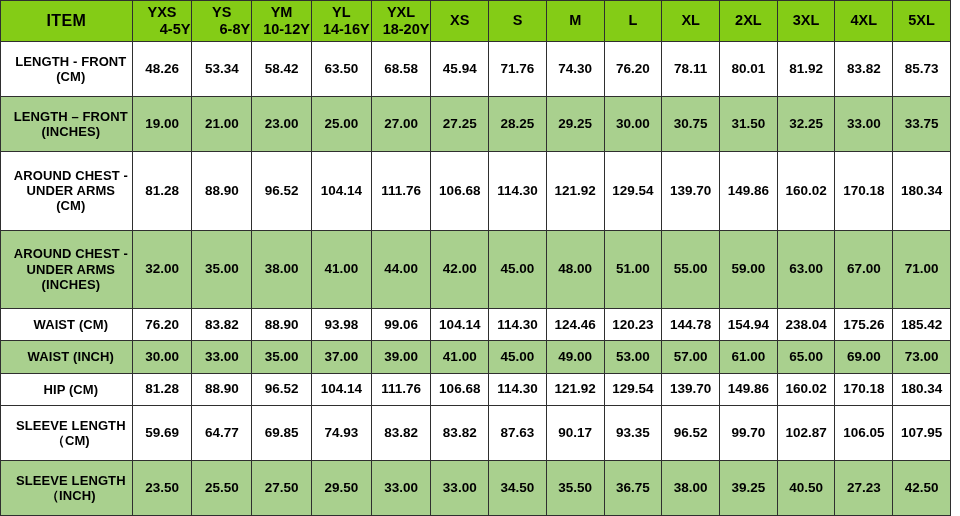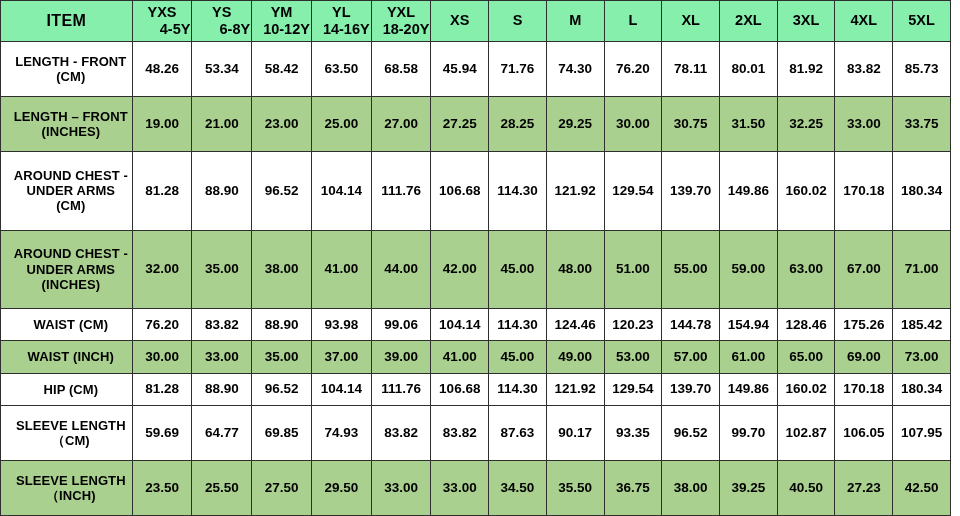--- a/index.html
+++ b/index.html
@@ -34,21 +34,21 @@
     text-align: center;
     vertical-align: middle;
     font-weight: bold;
     color: #000000;
     padding: 2px 1px;
     line-height: 1.18;
     overflow: hidden;
   }
   
   thead th {
-    background: #86efac;
+    background: #84cc16;
     font-size: 14.5px;
     height: 36px;
   }
   thead th.item-head {
     font-size: 16px;
     letter-spacing: 0.4px;
   }
   thead th .size-code {
     display: block;
   }
@@ -241,21 +241,21 @@
           <td class="value-cell">83.82</td>
           <td class="value-cell">88.90</td>
           <td class="value-cell">93.98</td>
           <td class="value-cell">99.06</td>
           <td class="value-cell">104.14</td>
           <td class="value-cell">114.30</td>
           <td class="value-cell">124.46</td>
           <td class="value-cell">120.23</td>
           <td class="value-cell">144.78</td>
           <td class="value-cell">154.94</td>
-          <td class="value-cell">128.46</td>
+          <td class="value-cell">238.04</td>
           <td class="value-cell">175.26</td>
           <td class="value-cell">185.42</td>
         </tr>
         <tr class="row-green">
           <td class="row-label">
             <div>WAIST (INCH)</div>
           </td>
           <td class="value-cell">30.00</td>
           <td class="value-cell">33.00</td>
           <td class="value-cell">35.00</td>

